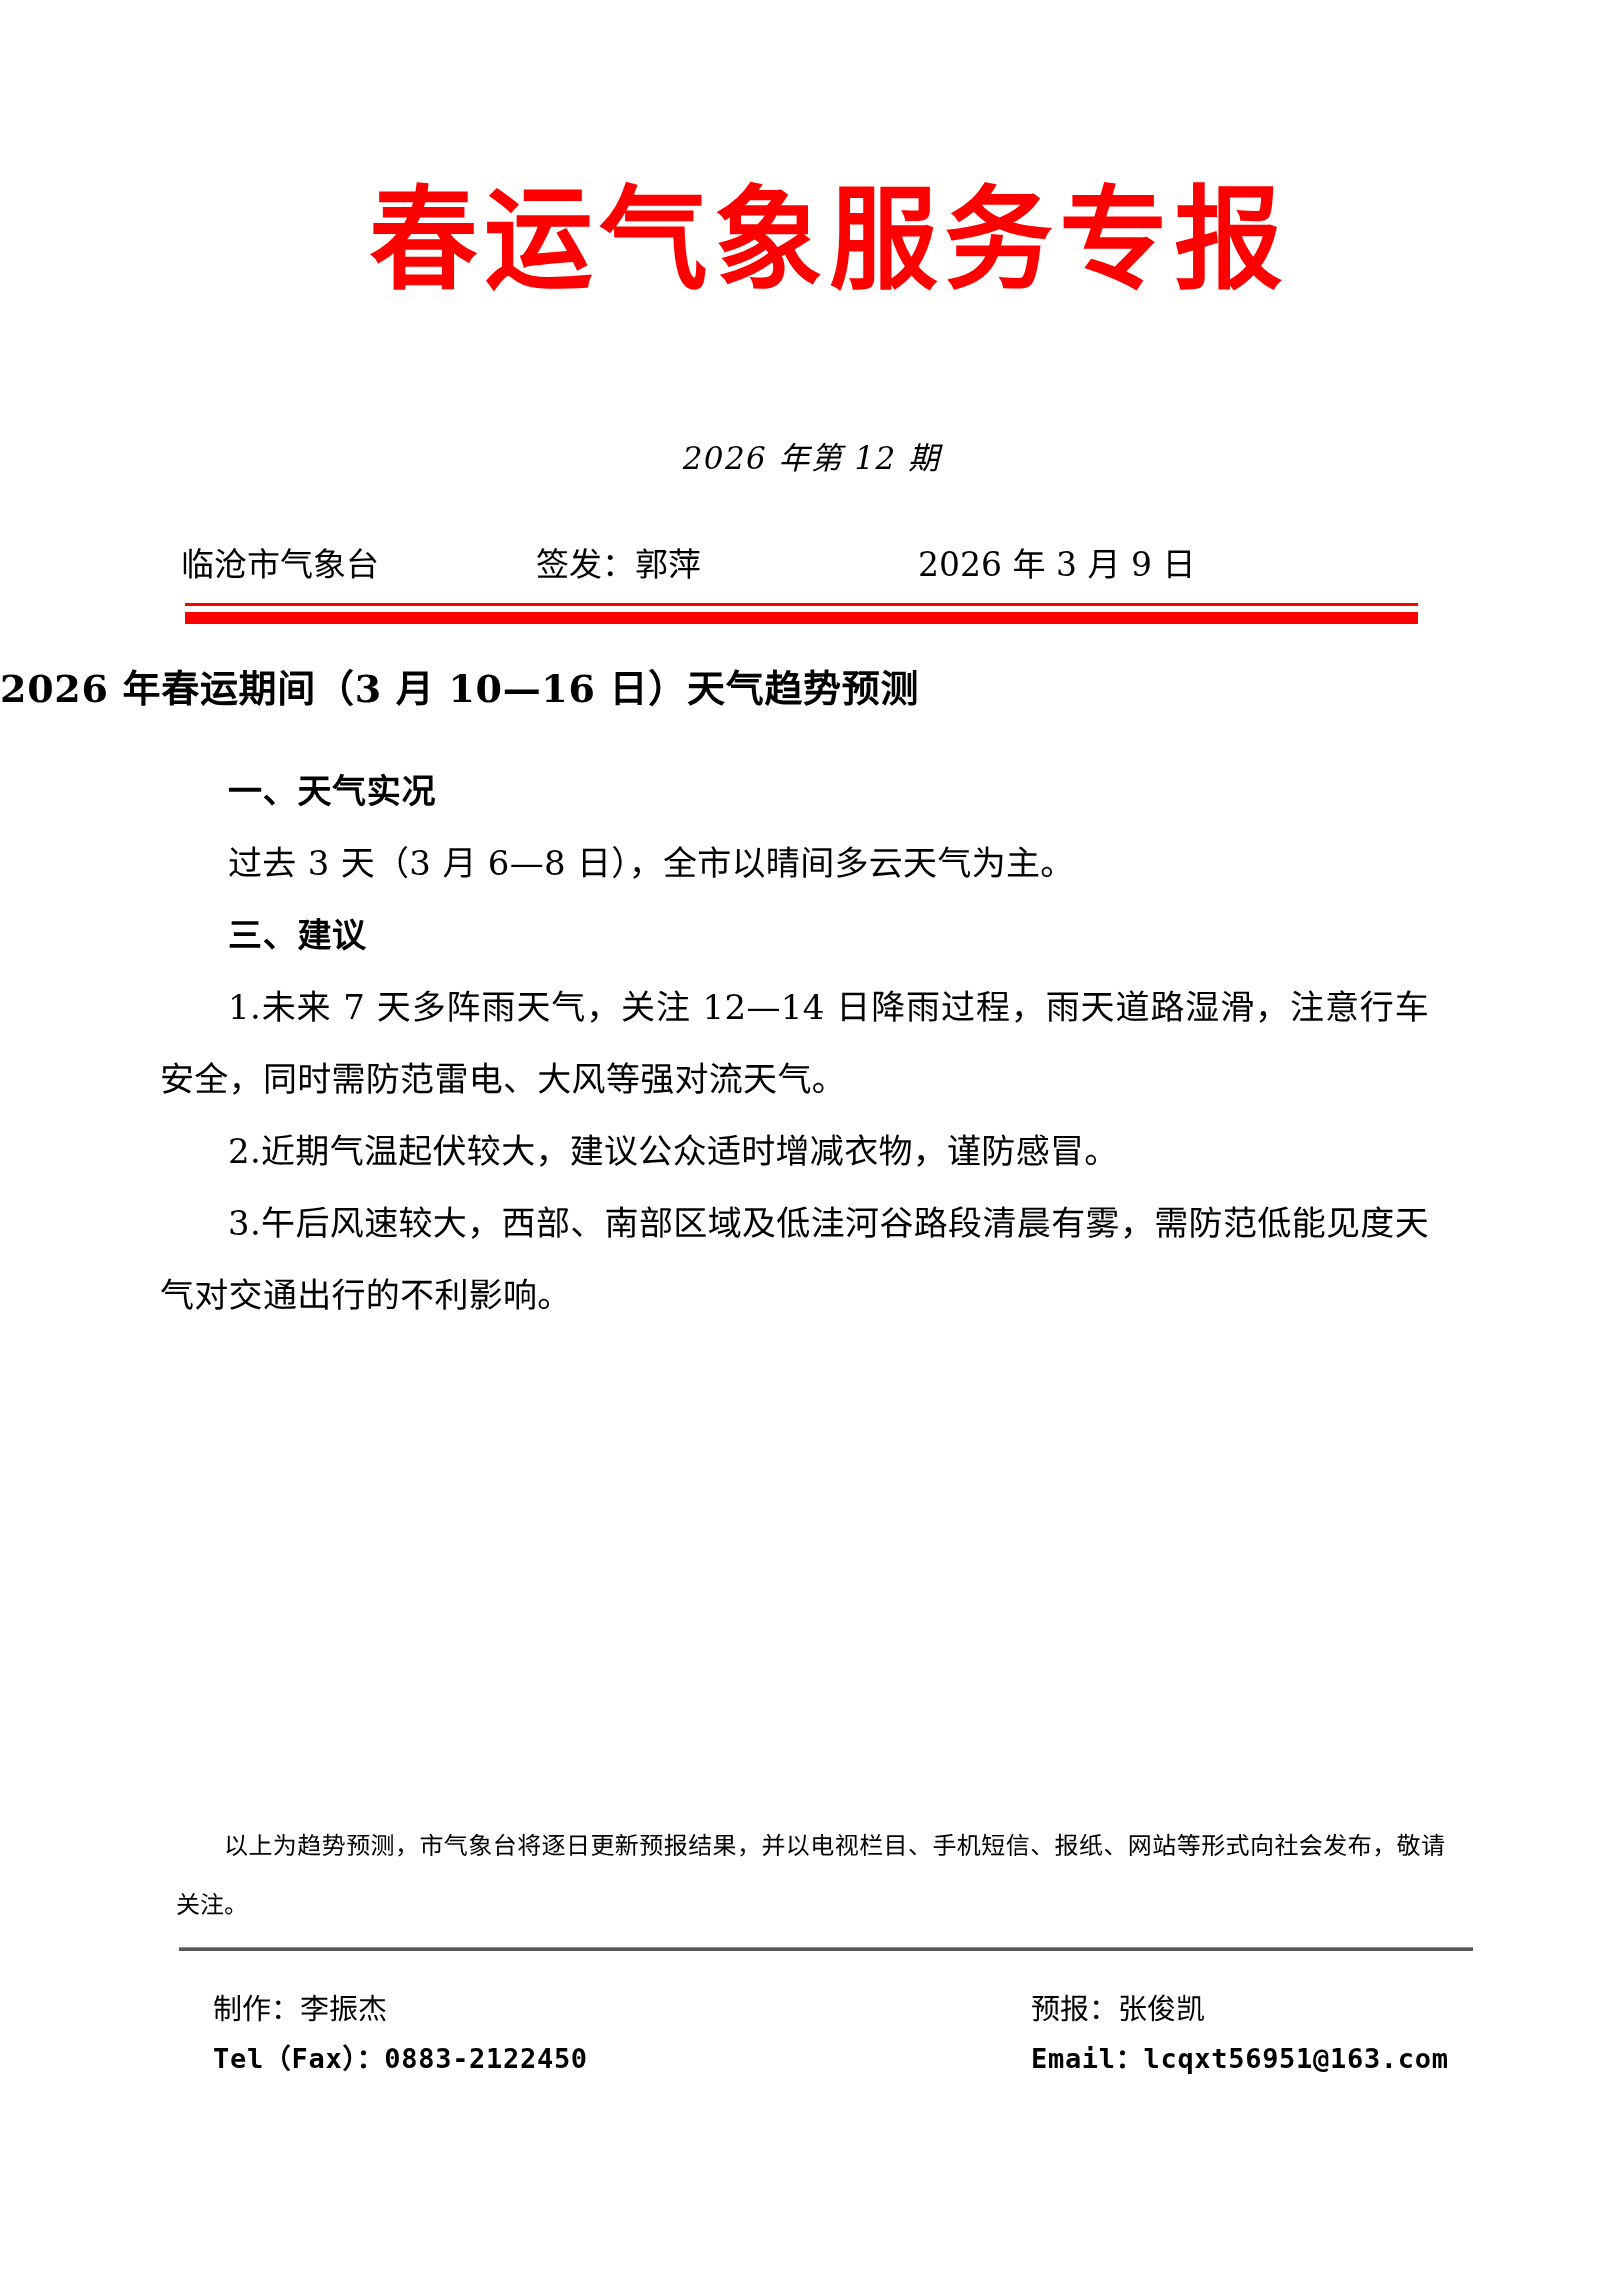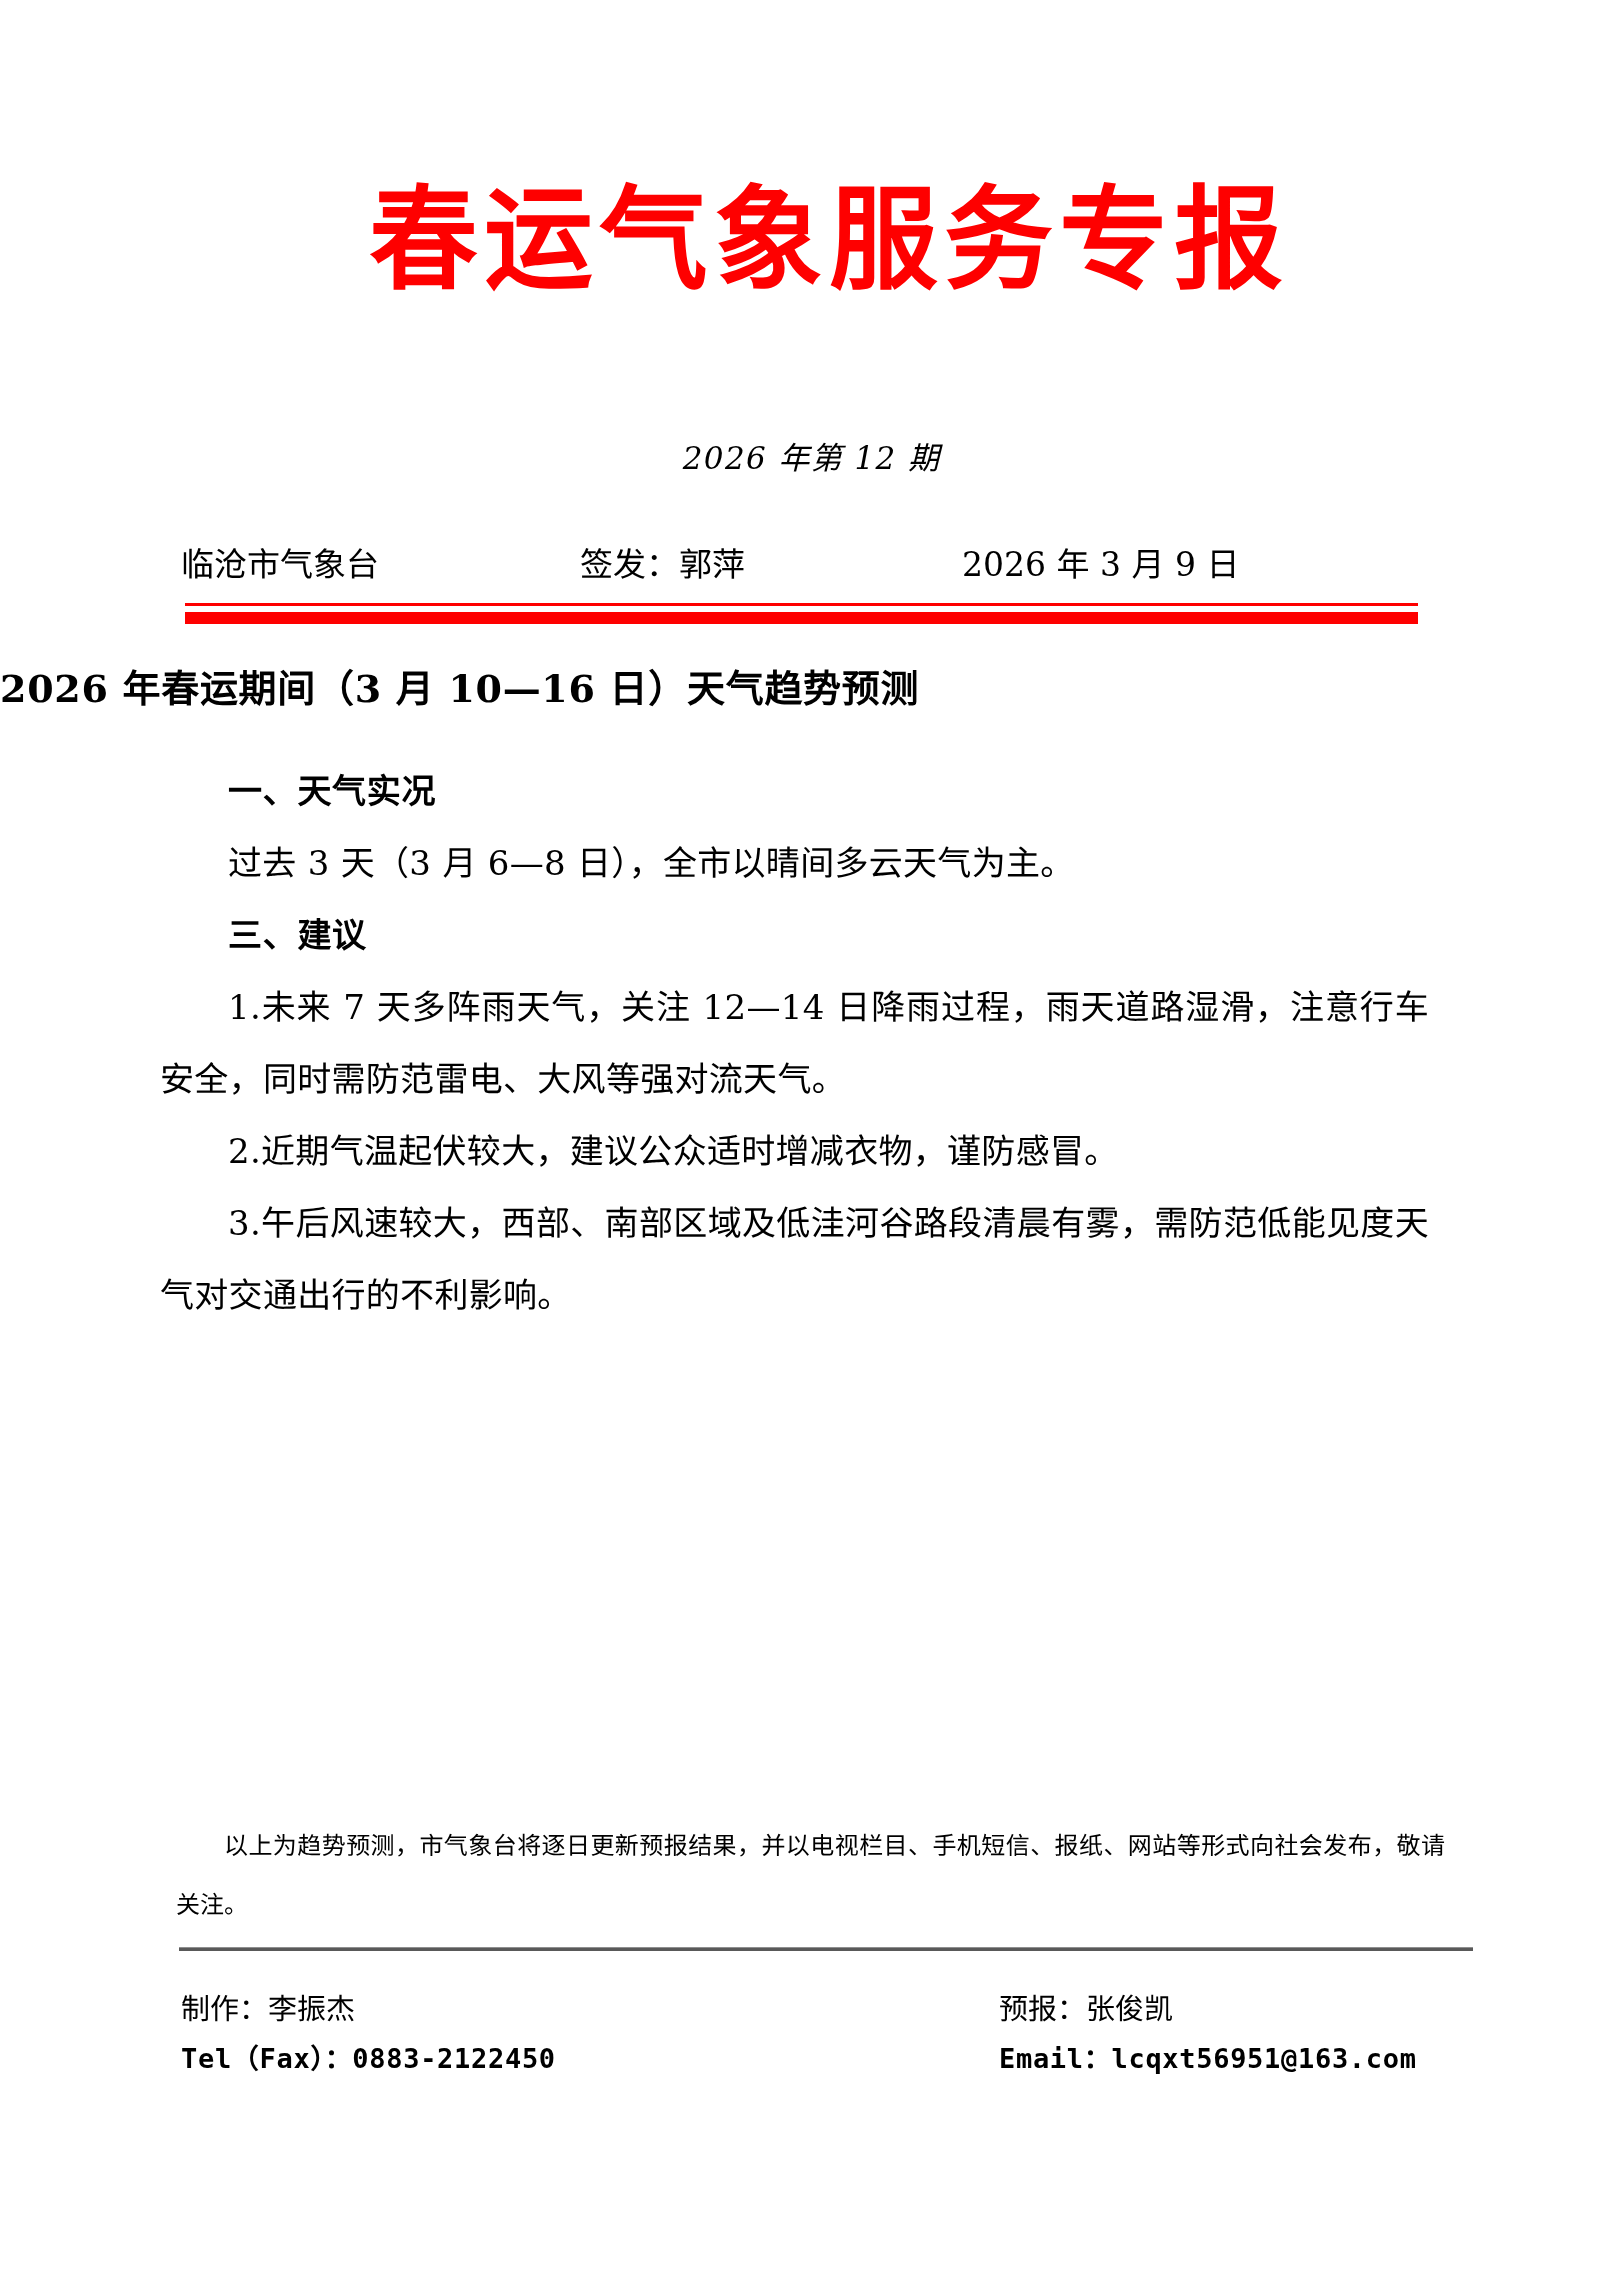--- a/index.html
+++ b/index.html
@@ -65,21 +65,20 @@
     line-height: 1.2;
     white-space: nowrap;
   }
   .byline-office {
     display: inline-block;
     width: 355px;
   }
   .byline-signer {
     display: inline-block;
     width: 382px;
-    margin-left: 44px;
   }
   .byline-date {
     display: inline-block;
   }
 
   
   .red-rule {
     position: absolute;
     left: 185px;
     width: 1233px;
@@ -166,20 +165,21 @@
     font-size: 29px;
     line-height: 50px;
   }
   .footer-row {
     display: flex;
     white-space: nowrap;
   }
   .footer-col-left {
     width: 818px;
     flex: 0 0 818px;
+    margin-left: 32px;
   }
   .footer-col-right {
     flex: 1 1 auto;
   }
   .mono {
     font-family: "DejaVu Sans Mono", "Liberation Mono", monospace;
     font-size: 27px;
     letter-spacing: 0.7px;
     font-weight: bold;
   }

